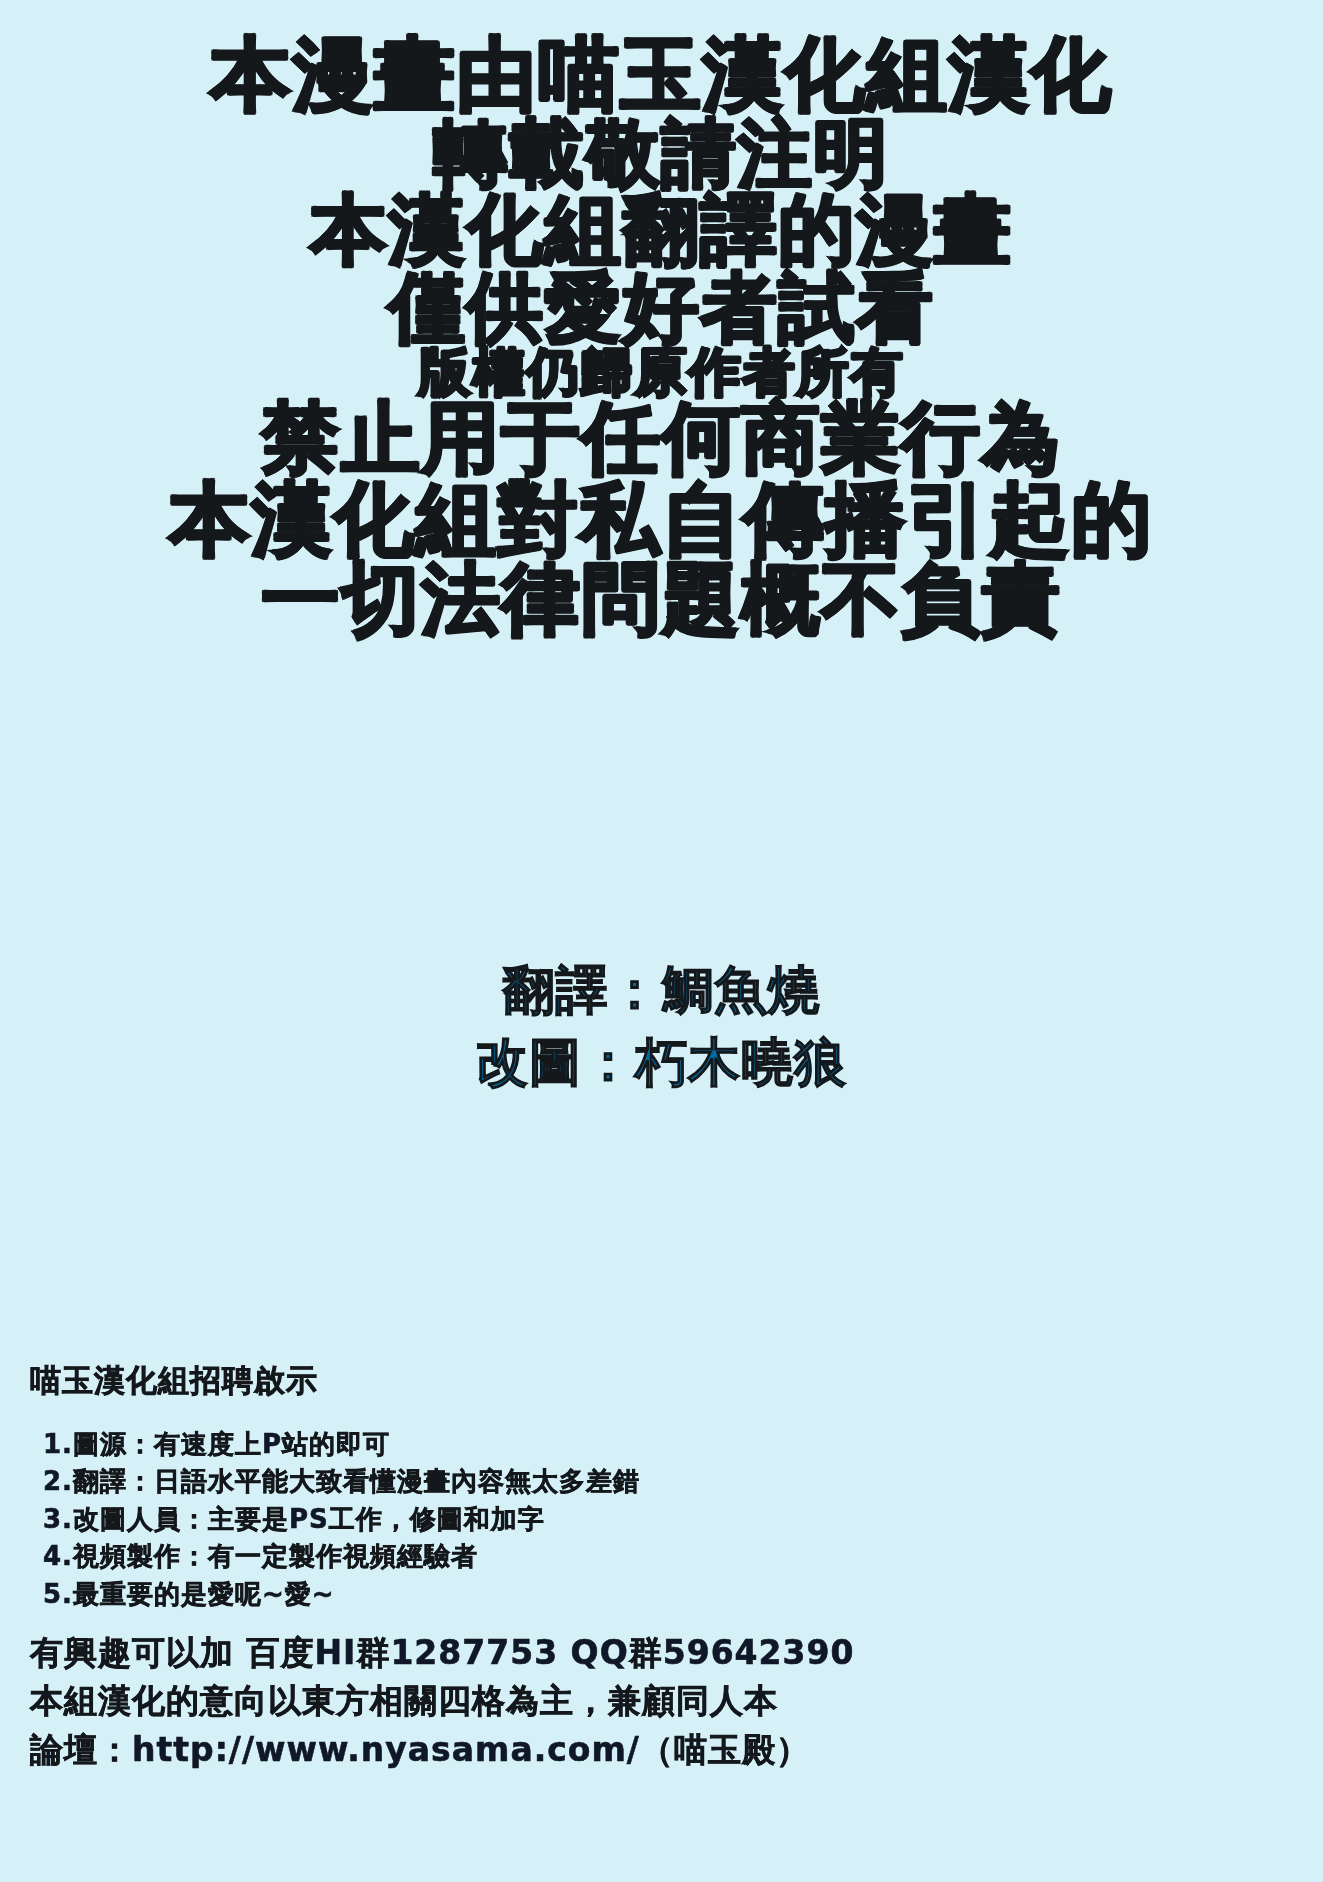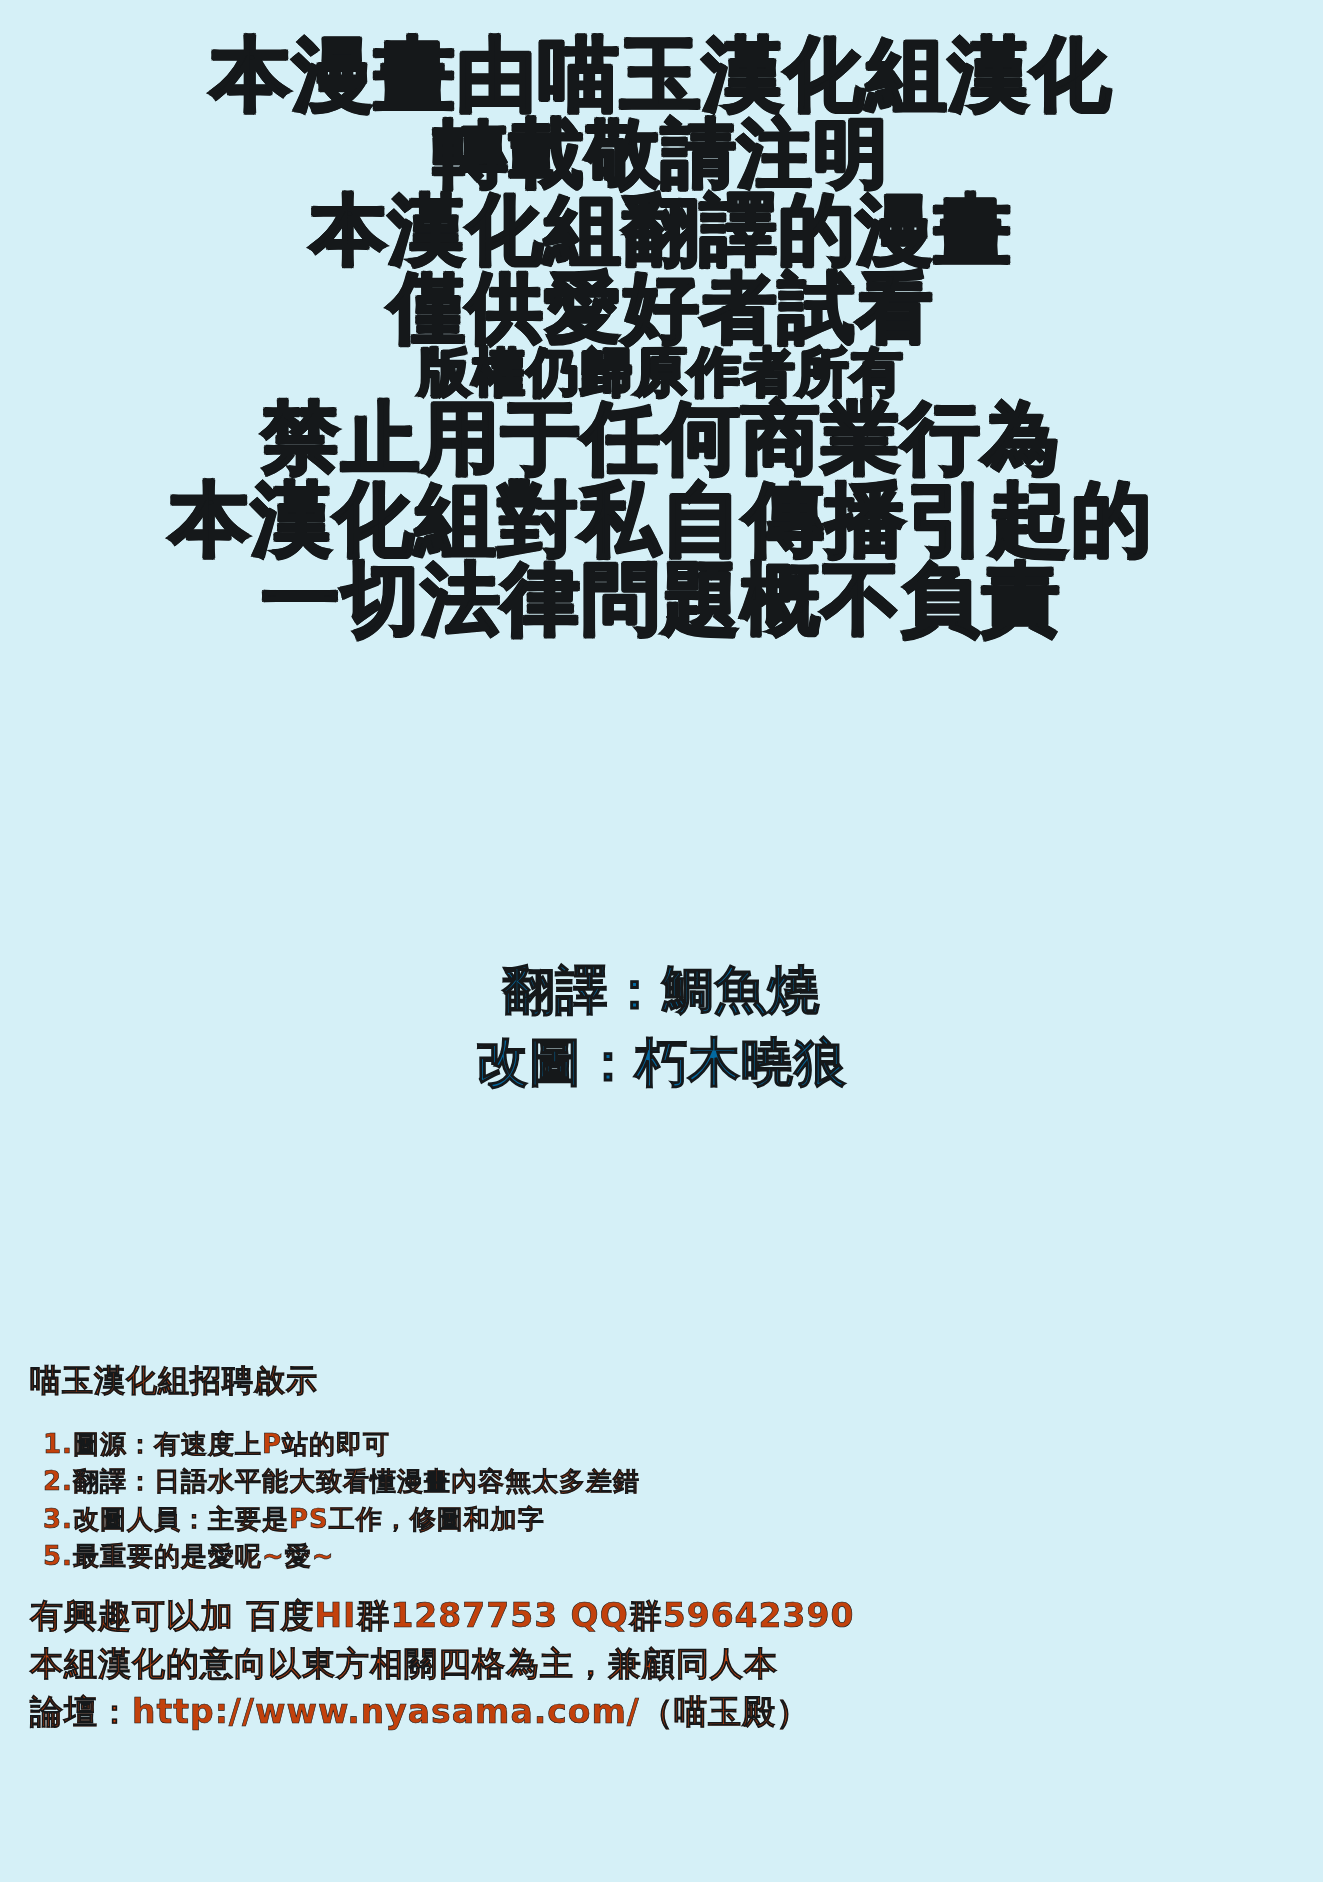--- a/index.html
+++ b/index.html
@@ -73,21 +73,21 @@
     white-space: nowrap;
     -webkit-text-stroke: 1.2px #15181a;
   }
 
   
   .recruit {
     position: absolute;
     left: 30px;
     top: 1360px;
     width: 1260px;
-    color: #c2410c;
+    color: #0f172a;
     font-family: "DejaVu Sans", sans-serif;
   }
   .recruit .heading {
     display: block;
     font-size: 31px;
     font-weight: bold;
     letter-spacing: 1px;
     margin-bottom: 24px;
     -webkit-text-stroke: 0.7px #15181a;
   }
@@ -129,20 +129,21 @@
   <div class="credits">
     <span class="credit-line">翻譯：鯛魚燒</span>
     <span class="credit-line">改圖：朽木曉狼</span>
   </div>
 
   <div class="recruit">
     <span class="heading">喵玉漢化組招聘啟示</span>
     <span class="item">1.圖源：有速度上P站的即可</span>
     <span class="item">2.翻譯：日語水平能大致看懂漫畫內容無太多差錯</span>
     <span class="item">3.改圖人員：主要是PS工作，修圖和加字</span>
+    <span class="item">4.視頻製作：有一定製作視頻經驗者</span>
     <span class="item">5.最重要的是愛呢~愛~</span>
     <div class="footer-block">
       <span class="footer-line">有興趣可以加 百度HI群1287753 QQ群59642390</span>
       <span class="footer-line">本組漢化的意向以東方相關四格為主，兼顧同人本</span>
       <span class="footer-line">論壇：http://www.nyasama.com/（喵玉殿）</span>
     </div>
   </div>
 
 </div>
 

